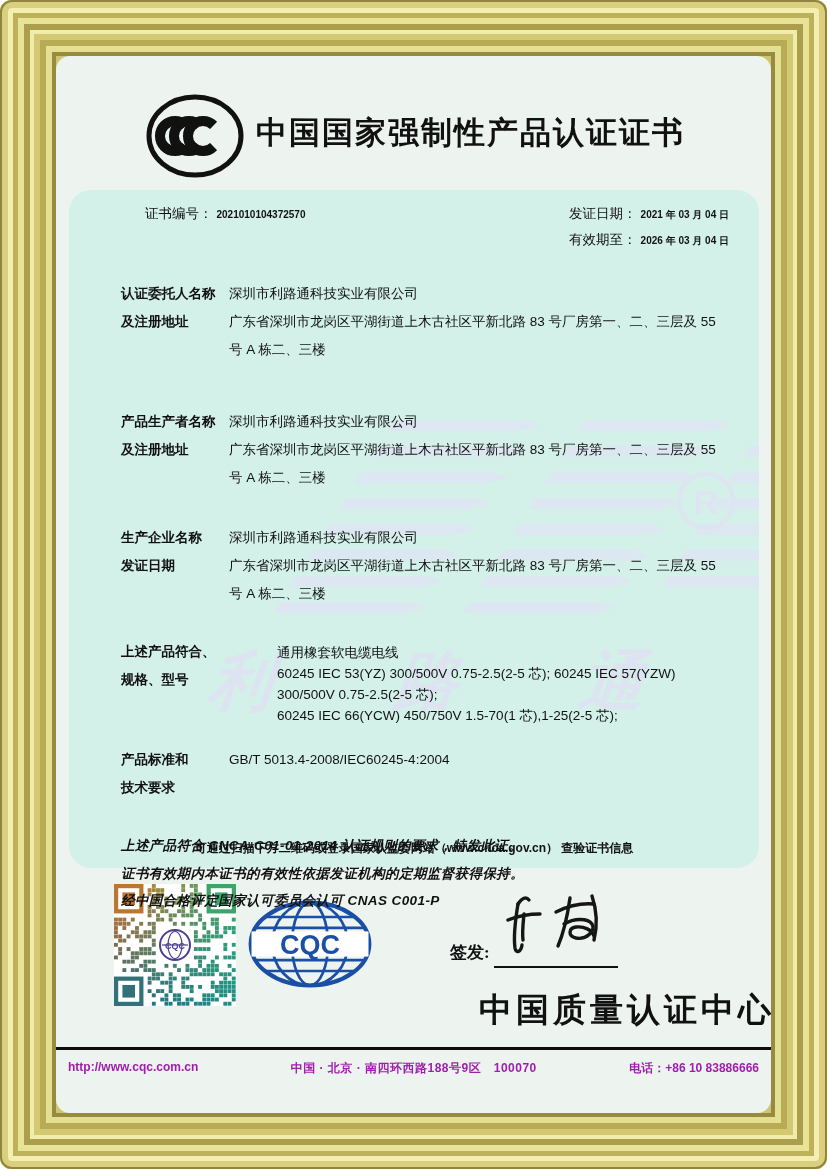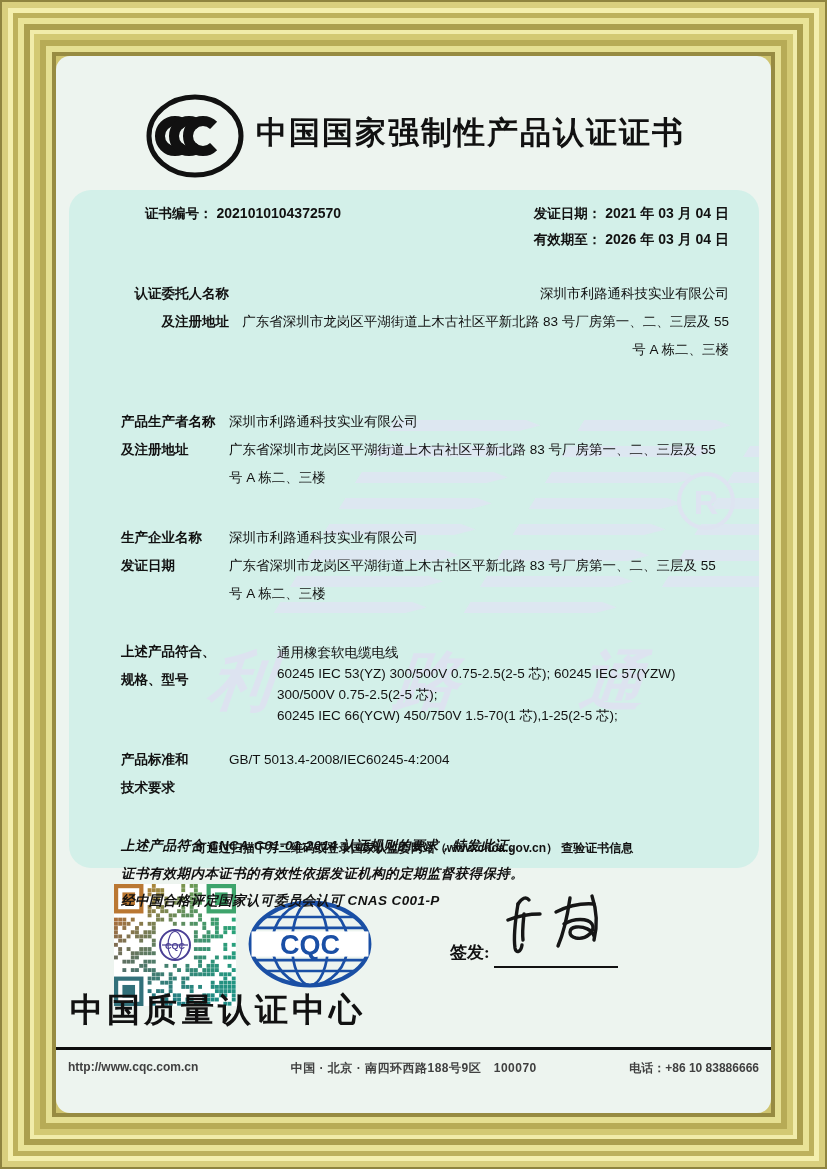--- a/index.html
+++ b/index.html
@@ -2,21 +2,21 @@
 <html><head>
 <meta charset="utf-8">
 <style>
   * { margin:0; padding:0; box-sizing:border-box; }
   html,body { width:827px; height:1169px; }
   body { font-family:"Liberation Sans", sans-serif; color:#111; }
 
   
   .page {
     position:relative; width:827px; height:1169px;
-    background:#cfc46f; border-radius:0;
+    background:#cfc46f; border-radius:12px;
     box-shadow:
       inset 0 0 0 2px  #8f8440,
       inset 0 0 0 8px  #d9cf7e,
       inset 0 0 0 13px #f4efae,
       inset 0 0 0 18px #bdb15c,
       inset 0 0 0 24px #e9e397,
       inset 0 0 0 30px #ab9f4e,
       inset 0 0 0 34px #f1ecaa,
       inset 0 0 0 40px #d3c973,
       inset 0 0 0 46px #b7ab56,
@@ -37,30 +37,30 @@
   }
 
   
   .panel {
     position:absolute; left:13px; top:134px; width:690px; height:678px;
     background:#d3f0e9; border-radius:22px;
   }
   .panel-inner { position:relative; z-index:1; }
 
   .cert-row { display:flex; justify-content:space-between; padding:14px 30px 0 76px; }
-  .num-label, .date-label { font-family:"Liberation Serif", serif; font-weight:bold; font-size:13.5px;margin-top:9px; }
-  .num-value, .date-value { font-weight:600; font-size:14px; margin-left:4px; }
+  .num-label, .date-label { font-family:"Liberation Serif", serif; font-weight:normal; font-size:13.5px;margin-top:9px; }
+  .num-value, .date-value { font-weight:600; font-size:10px; margin-left:4px; }
   .dates .date-line { margin-bottom:7px; text-align:center; white-space:nowrap; }
 
   .fields { padding:0 30px 0 52px; }
   .field-row { display:grid; grid-template-columns:108px 1fr; }
   .f-label { font-weight:bold; font-size:13.5px; line-height:28px; white-space:nowrap; }
   .f-value { font-size:13.5px; line-height:28px; }
   .field-row.models .f-value { line-height:21px; padding-top:4px;margin-left:48px; }
-  .mt1 { margin-top:24px;text-align:right; } .mt2 { margin-top:44px; } .mt3 { margin-top:32px; }
+  .mt1 { margin-top:24px; } .mt2 { margin-top:44px; } .mt3 { margin-top:32px; }
   .mt4 { margin-top:30px; } .mt5 { margin-top:20px; }
 
   .statements { padding:30px 30px 0 52px; font-family:Liberation Sans, sans-serif;
     font-style:italic; font-weight:600; font-size:13.5px; }
   .stmt { line-height:27.5px; letter-spacing:.4px; }
 
   .verify-note {
     position:absolute; z-index:1; bottom:11px; left:0; width:100%;
     text-align:center; font-size:12px; font-weight:bold;
   }
@@ -83,29 +83,29 @@
   }
 
   
   .qr-wrap { position:absolute; left:58px; top:828px; width:122px; height:122px; }
   .cqc-logo { position:absolute; left:190px; top:843px; width:128px; height:90px; }
   .sign-area { position:absolute; left:382px; top:832px; width:250px; height:92px; }
   .sign-label { position:absolute; left:12px; bottom:16px; font-family:"Liberation Serif", serif; font-weight:bold; font-size:17px; }
   .sig-svg { position:absolute; left:58px; top:2px; }
   .sig-underline { position:absolute; left:56px; bottom:12px; width:124px; height:2px; background:#111; }
   .org-name {
-    position:absolute; left:14px; top:932px; width:100%; text-align:left;
+    position:absolute; left:4px; top:932px; width:100%; text-align:right;
     font-size:33px; font-weight:bold; letter-spacing:4px;
   }
 
   
   .footer-line { position:absolute; left:0; top:991px; width:100%; height:3px; background:#0d0d0d; }
   .page-footer {
     position:absolute; left:0; top:1004px; width:100%; padding:0 12px;
-    display:flex; justify-content:space-between; font-size:12px; font-weight:600; color:#404040;
+    display:flex; justify-content:space-between; font-size:12px; font-weight:600; color:#a21caf;
   }
   .pf-center { letter-spacing:.5px; }
 </style>
 </head>
 <body>
 
 <div class="page">
   <div class="content">
 
     <div class="hdr">

